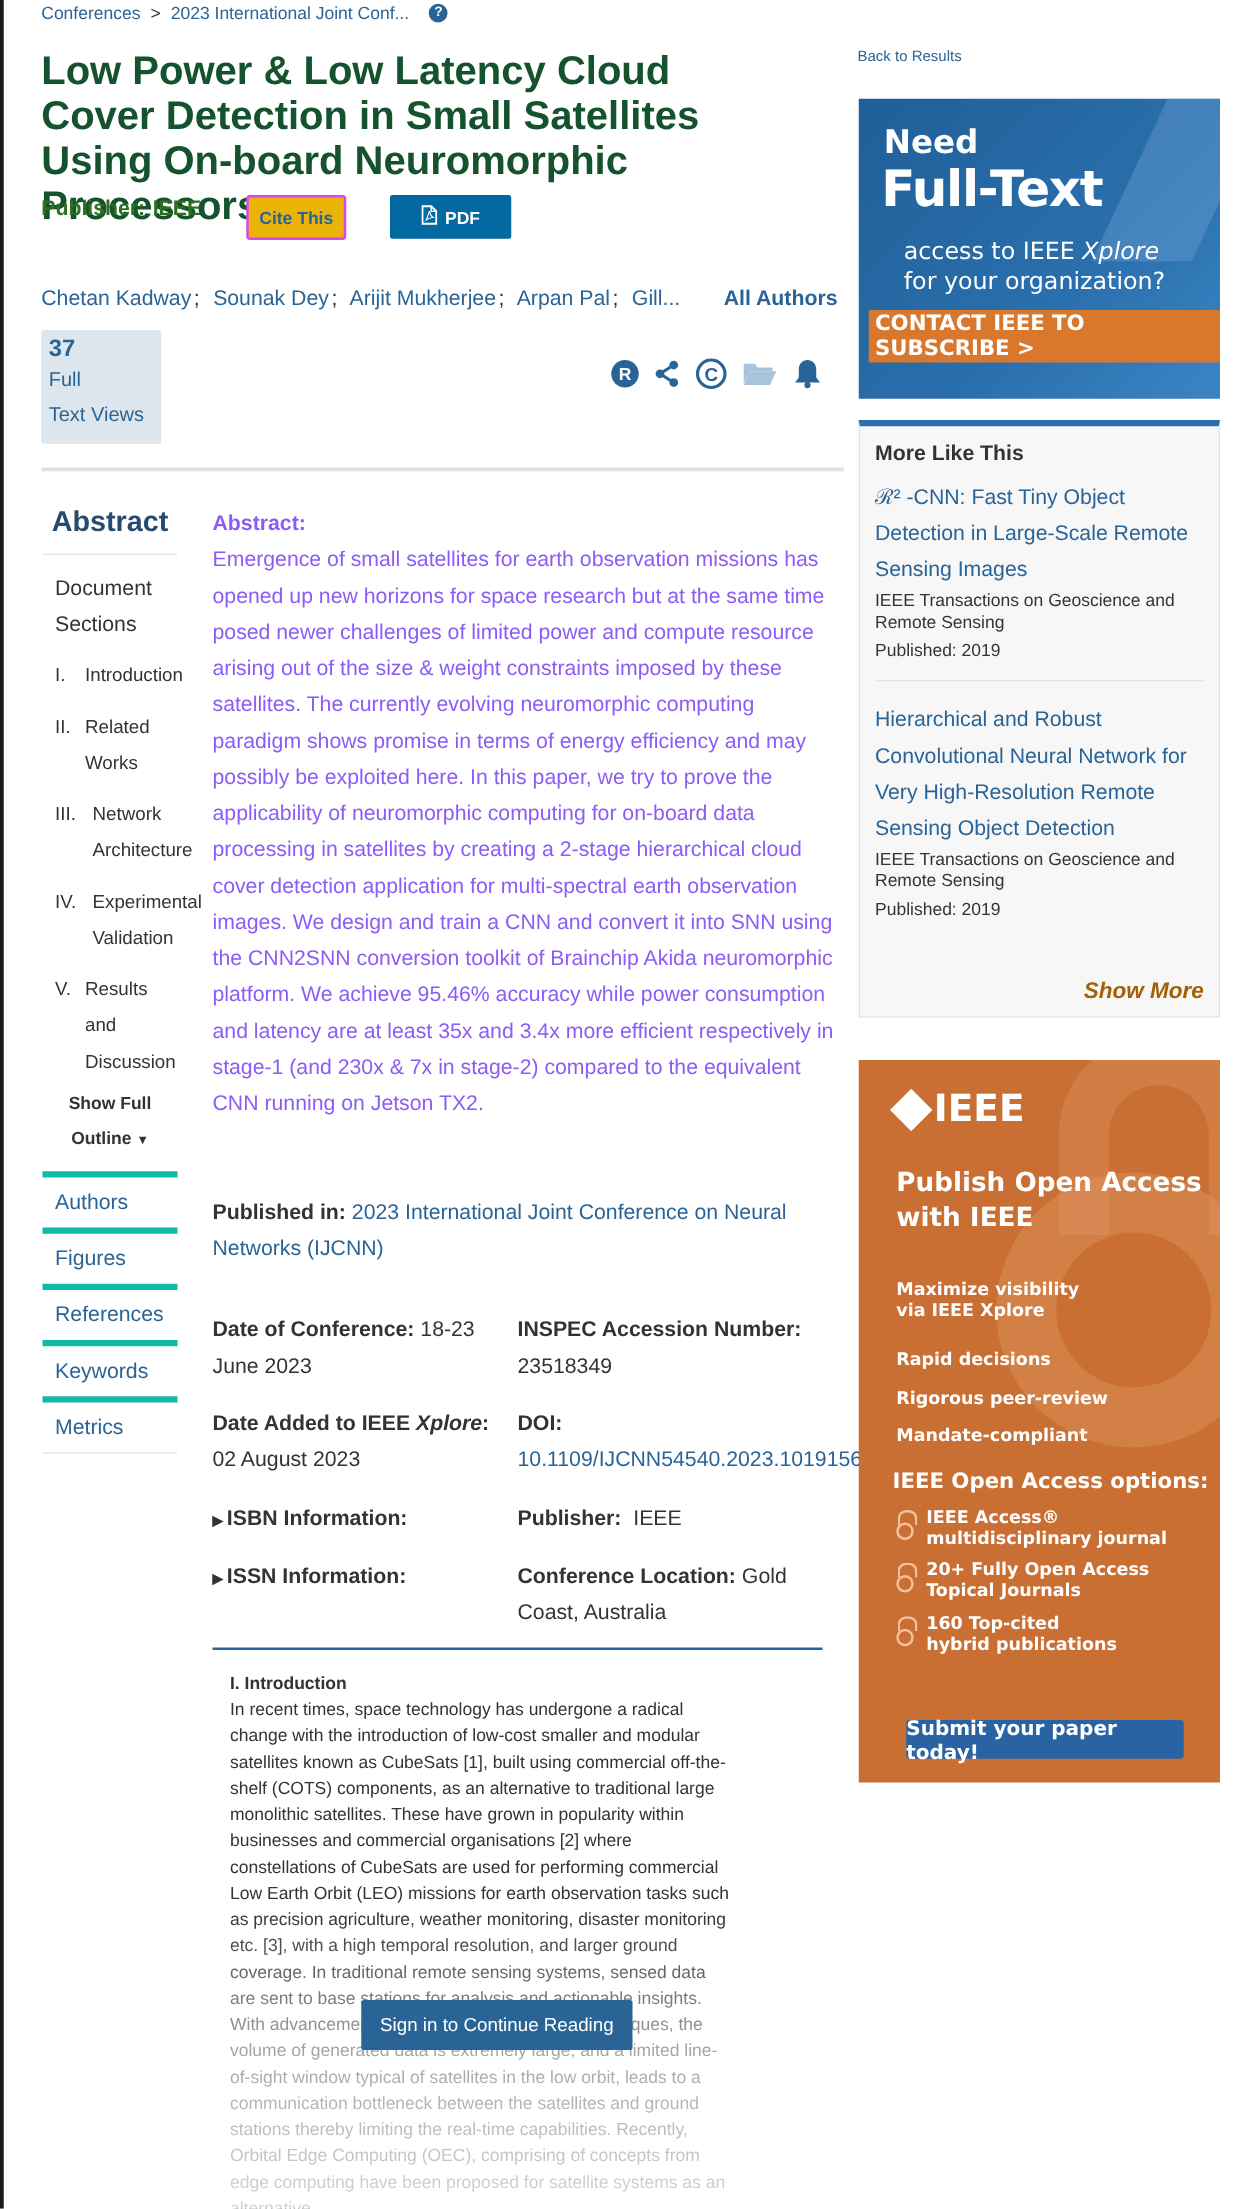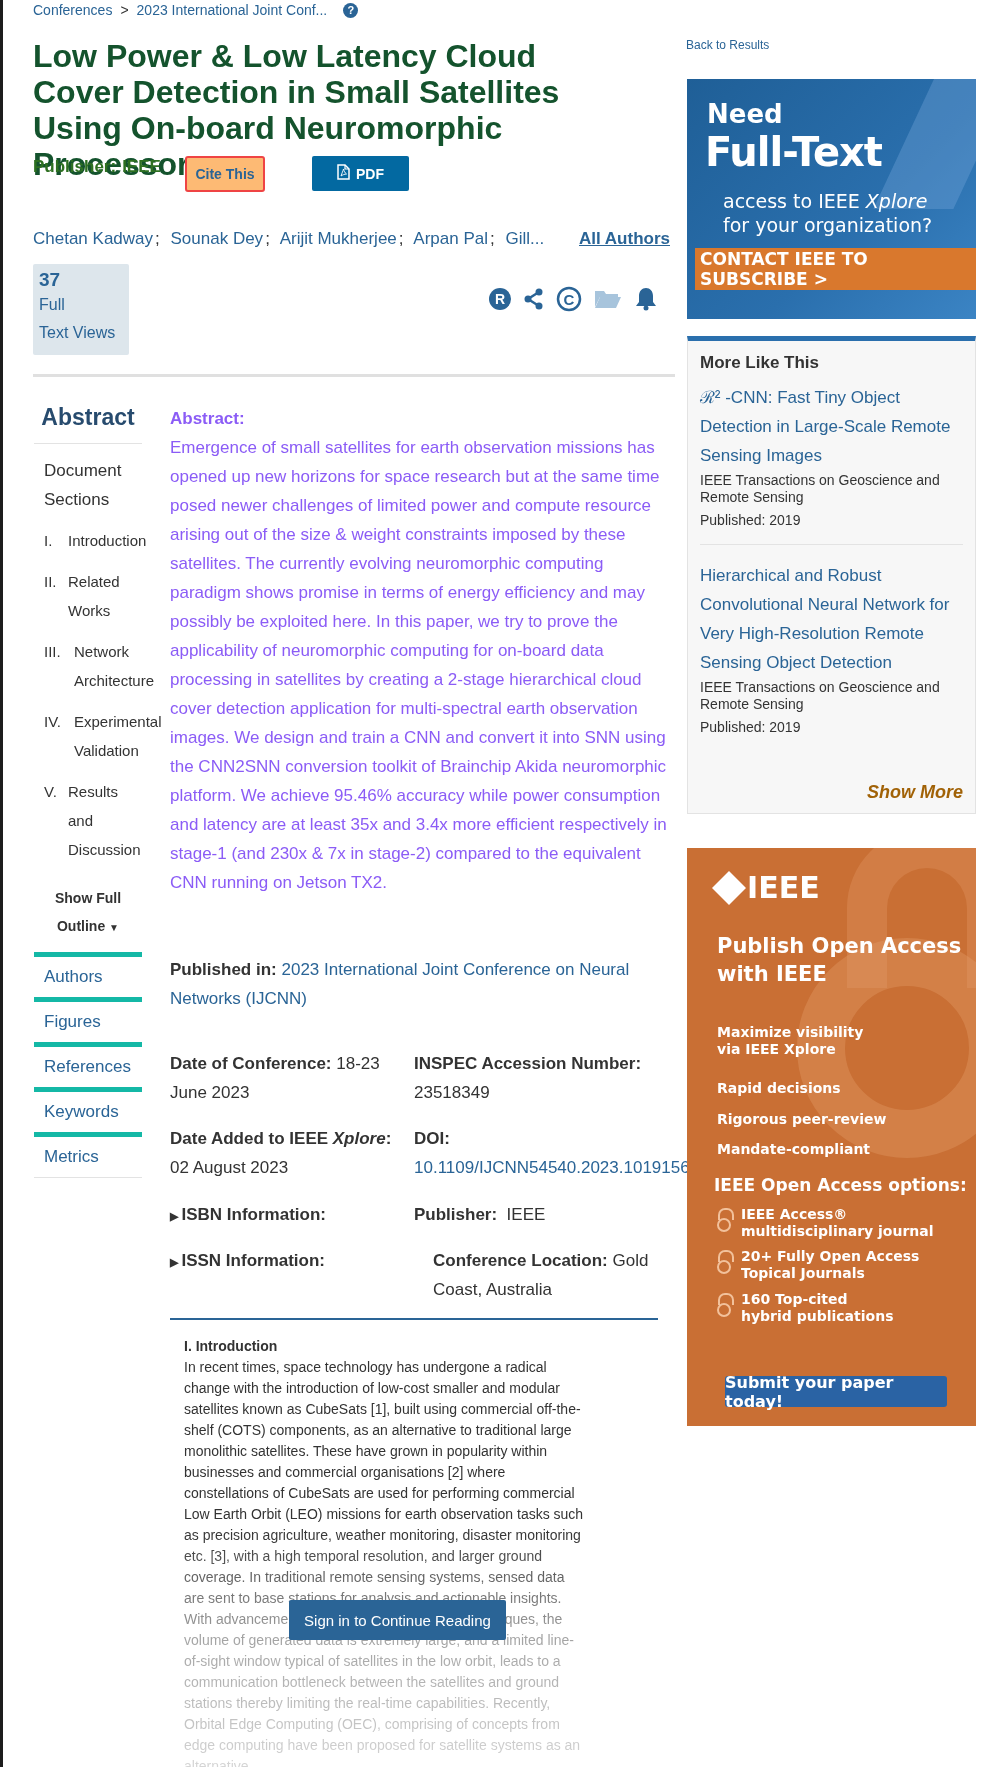--- a/index.html
+++ b/index.html
@@ -10,43 +10,43 @@
 
   .breadcrumb { position: absolute; left: 33px; top: 2px; font-size: 14px; color: #2a6496; display: flex; align-items: center; gap: 8px; }
   .breadcrumb .sep { color: #333; }
   .help-icon { width: 15px; height: 15px; border-radius: 50%; background: #2a6496; color: #fff; font-size: 11px; font-weight: bold; display: inline-flex; align-items: center; justify-content: center; margin-left: 8px; }
 
   .page-title { position: absolute; left: 33px; top: 38px; width: 600px; font-size: 32px; line-height: 36px; font-weight: bold; color: #14532d; }
 
   .pub-row { position: absolute; left: 33px; top: 157px; display: flex; align-items: center; }
   .publisher { color: #2e7021; font-weight: bold; font-size: 17px; }
   .publisher .val { margin-left: 6px; }
-  .cite-btn { position: absolute; left: 152px; top: -1px; width: 80px; height: 36px; border: 2px solid #ef4444; border-radius: 3px; color: #2a6496; font-weight: bold; font-size: 14px; background: #fdba74; display: flex; align-items: center; justify-content: center; }
+  .cite-btn { position: absolute; left: 164px; top: -1px; width: 80px; height: 36px; border: 2px solid #d946ef; border-radius: 3px; color: #2a6496; font-weight: bold; font-size: 14px; background: #eab308; display: flex; align-items: center; justify-content: center; }
   .pdf-btn { position: absolute; left: 279px; top: -1px; width: 97px; height: 35px; background: #0369a1; color: #fff; font-weight: bold; font-size: 14px; border-radius: 2px; display: flex; align-items: center; justify-content: center; gap: 6px; }
 
   .authors { position: absolute; left: 33px; top: 229px; font-size: 17px; color: #2a6496; white-space: nowrap; }
   .authors .semi { color: #333; margin: 0 6px 0 2px; }
-  .all-authors { position: absolute; left: 579px; top: 229px; font-size: 17px; font-weight: bold; color: #2a6496; text-decoration: underline; }
+  .all-authors { position: absolute; left: 579px; top: 229px; font-size: 17px; font-weight: bold; color: #2a6496; }
 
   .views-box { position: absolute; left: 33px; top: 264px; width: 96px; height: 91px; background: #dde6ec; padding: 5px 6px; color: #2a6496; border-radius: 2px; }
   .views-box .num { font-size: 19px; font-weight: bold; line-height: 22px; }
   .views-box .lbl { font-size: 16px; line-height: 28px; }
 
   .action-icons { position: absolute; left: 488px; top: 286px; display: flex; align-items: center; gap: 12px; }
   .action-icons span { display: inline-flex; align-items: center; justify-content: center; }
 
   .hr-main { position: absolute; left: 33px; top: 374px; width: 642px; height: 3px; background: #e0e0e0; }
 
   
   .leftnav { position: absolute; left: 34px; top: 398px; width: 108px; }
   .leftnav .abs-tab { color: #274b6e; font-weight: bold; font-size: 23px; text-align: center; padding: 6px 0 12px; border-bottom: 1px solid #e3e3e3; }
   .leftnav .docsec { font-size: 17px; line-height: 29px; padding: 12px 0 0 10px; color: #333; }
   .leftnav .sec { font-size: 15px; line-height: 29px; padding-left: 10px; color: #333; display: flex; margin-top: 12px; }
   .leftnav .sec .num { min-width: 18px; margin-right: 6px; }
-  .leftnav .showfull { text-align: center; font-weight: bold; font-size: 14px; line-height: 28px; margin-top: 20px; padding-bottom: 10px; color: #333; }
+  .leftnav .showfull { text-align: center; font-weight: bold; font-size: 14px; line-height: 28px; margin-top: 4px; padding-bottom: 10px; color: #333; }
   .leftnav .navlink { font-size: 17px; color: #2a6496; padding: 10px 0 10px 10px; border-top: 5px solid #14b8a6; }
   .leftnav .navlink.last { border-bottom: 1px solid #e3e3e3; }
 
   
   .abstract { position: absolute; left: 170px; top: 404px; width: 500px; font-size: 17px; line-height: 29px; color: #8b5cf6; }
   .abstract .label { font-weight: bold; }
   .published-in { position: absolute; left: 170px; top: 955px; width: 500px; font-size: 17px; line-height: 29px; }
   .published-in b { color: #333; }
 
   .meta { position: absolute; font-size: 17px; line-height: 29px; color: #333; }
@@ -234,21 +234,21 @@
 <div class="meta" style="left:170px;top:1200px;">
   <b><span class="caret">▶</span><span>ISBN Information:</span></b>
 </div>
 <div class="meta" style="left:414px;top:1200px;">
   <b>Publisher:</b>&nbsp;
   <span>IEEE</span>
 </div>
 <div class="meta" style="left:170px;top:1246px;">
   <b><span class="caret">▶</span><span>ISSN Information:</span></b>
 </div>
-<div class="meta" style="left:414px;top:1246px;width:240px;margin-left:19px;">
+<div class="meta" style="left:414px;top:1246px;width:240px;">
   <b>Conference Location:</b>
   <span>Gold Coast, Australia</span>
 </div>
 
 <div class="hr-blue"></div>
 
 <section class="intro">
   <div class="h">I. Introduction</div>
   <div class="body">In recent times, space technology has undergone a radical change with the introduction of low-cost smaller and modular satellites known as CubeSats [1], built using commercial off-the-shelf (COTS) components, as an alternative to traditional large monolithic satellites. These have grown in popularity within businesses and commercial organisations [2] where constellations of CubeSats are used for performing commercial Low Earth Orbit (LEO) missions for earth observation tasks such as precision agriculture, weather monitoring, disaster monitoring etc. [3], with a high temporal resolution, and larger ground coverage. In traditional remote sensing systems, sensed data are sent to base stations for analysis and actionable insights. With advancement in sensing equipment and techniques, the volume of generated data is extremely large, and a limited line-of-sight window typical of satellites in the low orbit, leads to a communication bottleneck between the satellites and ground stations thereby limiting the real-time capabilities. Recently, Orbital Edge Computing (OEC), comprising of concepts from edge computing have been proposed for satellite systems as an alternative</div>
 </section>

